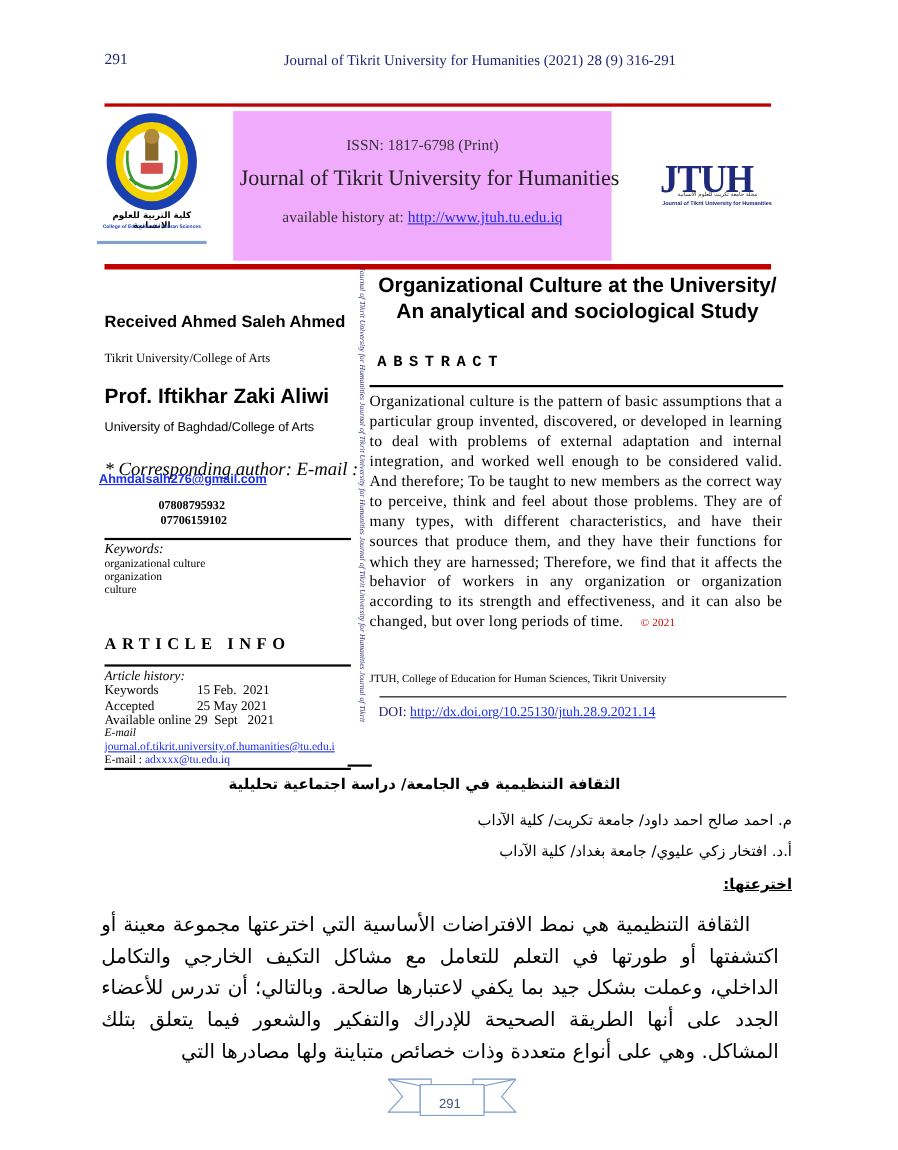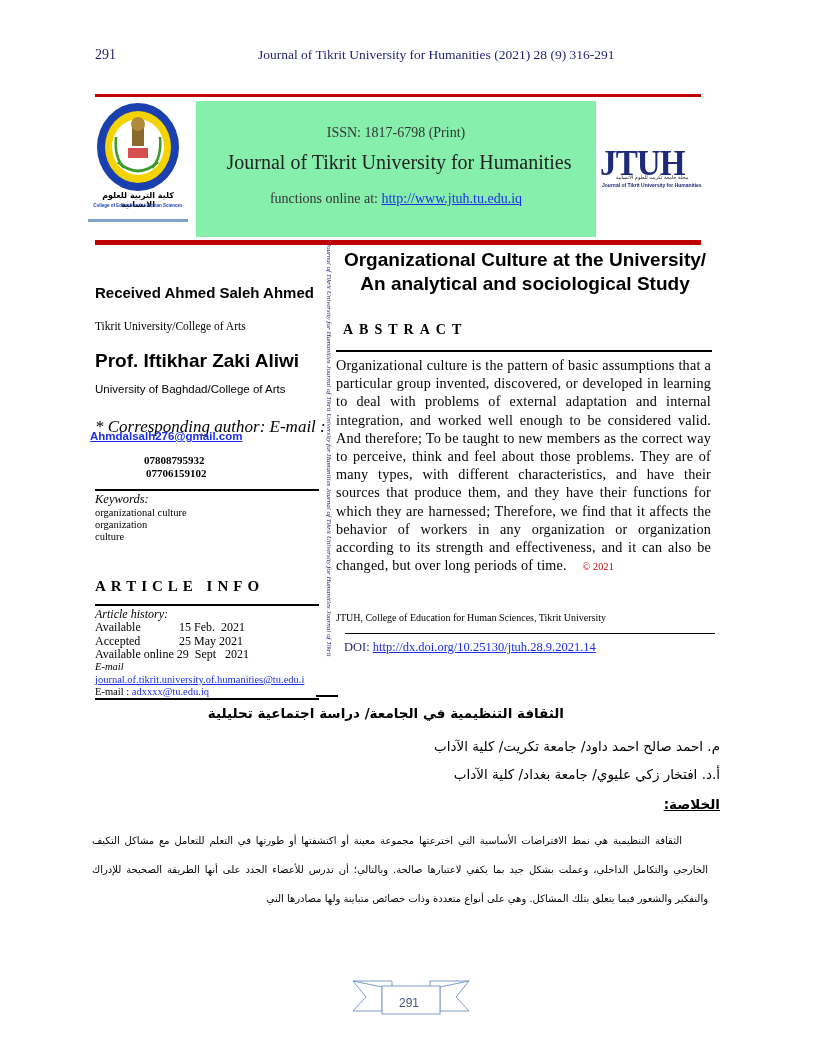--- a/index.html
+++ b/index.html
@@ -7,21 +7,21 @@
          font-family: "Liberation Serif", serif; color: #000; }
   .abs { position: absolute; }
 
   
   .run-page { left: 95px; top: 47px; font-size: 14px; color: #1f1f6e; }
   .run-title { left: 258px; top: 47px; font-size: 13.5px; color: #1f1f6e; }
 
   .red-rule { position: absolute; left: 95px; background: #c00000; }
 
   
-  .banner { left: 196px; top: 101px; width: 400px; height: 136px; background: #86efac; }
+  .banner { left: 212px; top: 101px; width: 344px; height: 136px; background: #f0abfc; }
   .banner .issn { position: absolute; left: 0; right: 0; top: 24px; text-align: center; font-size: 14px; color: #333; }
   .banner .jname { position: absolute; left: 6px; right: 0; top: 50px; text-align: center; font-size: 20px; color: #222; white-space: nowrap; }
   .banner .online { position: absolute; left: 0; right: 0; top: 90px; text-align: center; font-size: 14px; color: #333; }
   .banner .online a { color: #1b2ee8; text-decoration: underline; }
 
   .logo-left { left: 88px; top: 102px; width: 100px; height: 120px; }
   .logo-right { left: 600px; top: 146px; width: 100px; height: 50px; }
 
   
   .author1 { left: 95px; top: 284px; width: 220px; font-family: "Liberation Sans", sans-serif; font-weight: bold; font-size: 15px; line-height: 18px; }
@@ -44,34 +44,34 @@
   .hist-email2 { left: 95px; top: 686px; font-size: 10.5px; }
   .hist-email2 a { color: #1b2ee8; }
 
   
   .vert { left: 321px; top: 243px; width: 14px; height: 452px; overflow: hidden; }
   .vert-text { position: absolute; left: 12px; top: 0; transform-origin: 0 0; transform: rotate(90deg);
                white-space: nowrap; font-size: 7px; font-style: italic; color: #1f1f6e; width: 452px; }
 
   
   .title-en { left: 340px; top: 248px; width: 370px; text-align: center; font-family: "Liberation Sans", sans-serif; font-weight: bold; font-size: 19px; line-height: 24px; }
-  .abstract-h { left: 343px; top: 322px; font-size: 14px; font-weight: bold; letter-spacing: 6px; }
+  .abstract-h { left: 343px; top: 322px; font-size: 14px; font-weight: bold; letter-spacing: 6px; font-family: Liberation Mono, monospace; }
   .abstract { left: 336px; top: 356px; width: 375px; font-size: 14.2px; line-height: 18.2px; text-align: justify; letter-spacing: 0.2px; }
   .abstract .copy { color: #c00000; font-size: 10px; margin-left: 12px; }
   .abstract-foot { left: 336px; top: 612px; font-size: 10px; }
   .doi { left: 344px; top: 640px; font-size: 12.5px; color: #1f1f6e; }
   .doi a { color: #1b2ee8; text-decoration: underline; margin-top: 40px; }
 
   
   .ar { direction: rtl; font-family: "DejaVu Sans", sans-serif; }
   .ar-title { right: 252px; top: 705px; font-size: 13.5px; font-weight: bold; }
   .ar-auth1 { right: 96px; top: 738px; font-size: 13.5px; }
   .ar-auth2 { right: 96px; top: 766px; font-size: 13.5px; text-align: right; }
   .ar-abs-h { right: 96px; top: 796px; font-size: 13.5px; font-weight: bold; text-decoration: underline; }
-  .ar-body { left: 92px; top: 826px; width: 616px; font-size: 10px; line-height: 29px; text-align: justify; text-indent: 26px; }
+  .ar-body { left: 92px; top: 826px; width: 616px; font-size: 18px; line-height: 29px; text-align: justify; text-indent: 26px; }
 
   .footer-banner { left: 352px; top: 973px; width: 118px; height: 42px; }
   .footer-num { left: 382px; top: 996px; width: 54px; text-align: center; font-family: "Liberation Sans", sans-serif; font-size: 12px; color: #44557a; }
 </style>
 </head>
 <body>
 
 <div class="abs run-page">291</div>
 <div class="abs run-title">Journal of Tikrit University for Humanities (2021) 28 (9) 316-291</div>
 
@@ -92,21 +92,21 @@
     <rect x="6" y="100" width="88" height="8" fill="#ffffff"></rect>
     <rect x="0" y="117" width="100" height="3" fill="#7fa3c8"></rect>
   </svg>
   <div style="position:absolute; left:0; width:100px; top:89px; text-align:center; font-family:'DejaVu Sans',sans-serif; font-size:8px; font-weight:bold; direction:rtl;">كلية التربية للعلوم الانسانية</div>
   <div style="position:absolute; left:0; width:100px; top:101px; text-align:center; font-family:'Liberation Sans',sans-serif; font-size:4.5px; font-weight:bold; color:#1a3fae;">College of Education for Human Sciences</div>
 </div>
 
 <div class="abs banner">
   <div class="issn">ISSN: 1817-6798 (Print)</div>
   <div class="jname">Journal of Tikrit University for Humanities</div>
-  <div class="online"><span>functions online at: </span><a>http://www.jtuh.tu.edu.iq</a></div>
+  <div class="online"><span>available history at: </span><a>http://www.jtuh.tu.edu.iq</a></div>
 </div>
 
 <div class="abs logo-right">
   <div style="position:absolute; left:0; top:-4px; font-family:'Liberation Serif',serif; font-weight:bold; font-size:36px; color:#1f2a7a; letter-spacing:-1px; transform:scaleX(0.92); transform-origin:left;">JTUH</div>
   <div style="position:absolute; left:16px; top:28px; font-family:'DejaVu Sans',sans-serif; font-size:5px; direction:rtl; color:#222;">مجلة جامعة تكريت للعلوم الانسانية</div>
   <div style="position:absolute; left:2px; top:36px; font-family:'Liberation Sans',sans-serif; font-size:5px; font-weight:bold; color:#1f2a7a; white-space:nowrap;">Journal of Tikrit University for Humanities</div>
 </div>
 
 <div class="red-rule" style="top:240px; width:606px; height:5px;"></div>
 
@@ -129,40 +129,40 @@
 <div class="abs kw-title">Keywords:</div>
 <div class="abs kw-list">
   <div>organizational culture</div>
   <div>organization</div>
   <div>culture</div>
 </div>
 
 <div class="abs ai-title">ARTICLE INFO</div>
 <div class="rule-black" style="left:95px; top:604px; width:224px; height:2px;"></div>
 <div class="abs hist-title">Article history:</div>
-<div class="abs hist-row" style="top:620px;"><span class="l">Available</span><span style="white-space:pre;">15 Feb.  2021</span></div>
+<div class="abs hist-row" style="top:620px;"><span class="l">Keywords</span><span style="white-space:pre;">15 Feb.  2021</span></div>
 <div class="abs hist-row" style="top:634px;"><span class="l">Accepted</span><span style="white-space:pre;">25 May 2021</span></div>
 <div class="abs hist-row" style="top:647px;"><span>Available online</span>&nbsp;<span style="white-space:pre;">29  Sept   2021</span></div>
 <div class="abs hist-email-lbl">E-mail</div>
 <div class="abs hist-link">journal.of.tikrit.university.of.humanities@tu.edu.i</div>
 <div class="abs hist-email2"><span>E-mail : </span><a>adxxxx@tu.edu.iq</a></div>
 <div class="rule-black" style="left:95px; top:698px; width:224px; height:2px;"></div>
 
 <div class="abs title-en">Organizational Culture at the University/ An analytical and sociological Study</div>
 <div class="abs abstract-h">ABSTRACT</div>
 <div class="rule-black" style="left:336px; top:350px; width:376px; height:2px;"></div>
 <div class="abs abstract"><span>Organizational culture is the pattern of basic assumptions that a particular group invented, discovered, or developed in learning to deal with problems of external adaptation and internal integration, and worked well enough to be considered valid. And therefore; To be taught to new members as the correct way to perceive, think and feel about those problems. They are of many types, with different characteristics, and have their sources that produce them, and they have their functions for which they are harnessed; Therefore, we find that it affects the behavior of workers in any organization or organization according to its strength and effectiveness, and it can also be changed, but over long periods of time.</span> <span class="copy">© 2021</span></div>
 <div class="abs abstract-foot">JTUH, College of Education for Human Sciences, Tikrit University</div>
 <div class="rule-black" style="left:345px; top:633px; width:370px; height:1px;"></div>
 <div class="abs doi"><span>DOI: </span><a>http://dx.doi.org/10.25130/jtuh.28.9.2021.14</a></div>
 
 <div class="abs ar ar-title">الثقافة التنظيمية في الجامعة/ دراسة اجتماعية تحليلية</div>
 <div class="abs ar ar-auth1">م. احمد صالح احمد داود/ جامعة تكريت/ كلية الآداب</div>
 <div class="abs ar ar-auth2">أ.د. افتخار زكي عليوي/ جامعة بغداد/ كلية الآداب</div>
-<div class="abs ar ar-abs-h">الخلاصة:</div>
+<div class="abs ar ar-abs-h">اخترعتها:</div>
 <div class="abs ar ar-body">الثقافة التنظيمية هي نمط الافتراضات الأساسية التي اخترعتها مجموعة معينة أو اكتشفتها أو طورتها في التعلم للتعامل مع مشاكل التكيف الخارجي والتكامل الداخلي، وعملت بشكل جيد بما يكفي لاعتبارها صالحة. وبالتالي؛ أن تدرس للأعضاء الجدد على أنها الطريقة الصحيحة للإدراك والتفكير والشعور فيما يتعلق بتلك المشاكل. وهي على أنواع متعددة وذات خصائص متباينة ولها مصادرها التي</div>
 
 <div class="abs footer-banner">
   <svg width="118" height="42" viewBox="0 0 118 42">
     <path d="M1 8 L40 8 L40 14 L30 14 Z M1 8 L14 24 L1 38 L30 38 L30 14" fill="none" stroke="#7d9bc9" stroke-width="1"></path>
     <path d="M117 8 L78 8 L78 14 L88 14 Z M117 8 L104 24 L117 38 L88 38 L88 14" fill="none" stroke="#7d9bc9" stroke-width="1"></path>
     <rect x="30" y="13" width="58" height="28" fill="#ffffff" stroke="#7d9bc9" stroke-width="1"></rect>
   </svg>
 </div>
 <div class="abs footer-num">291</div>

